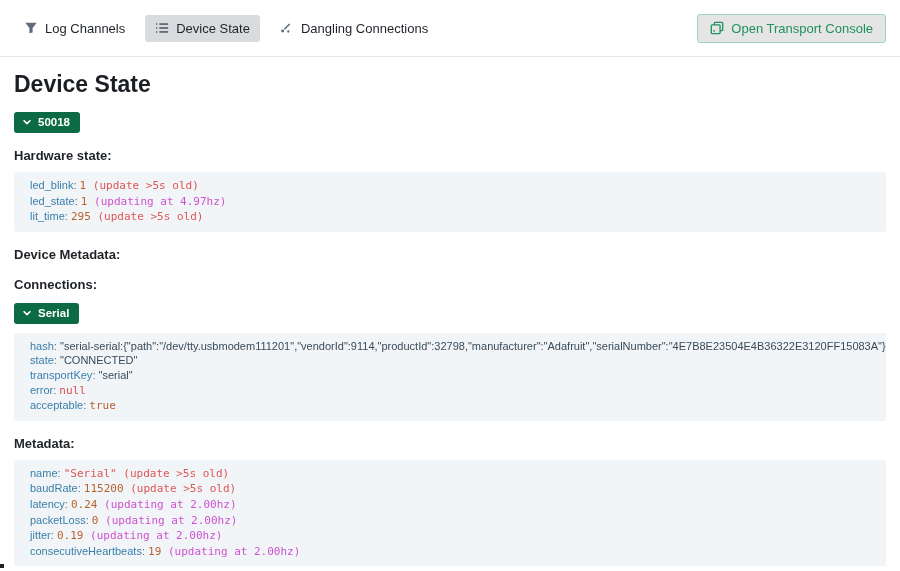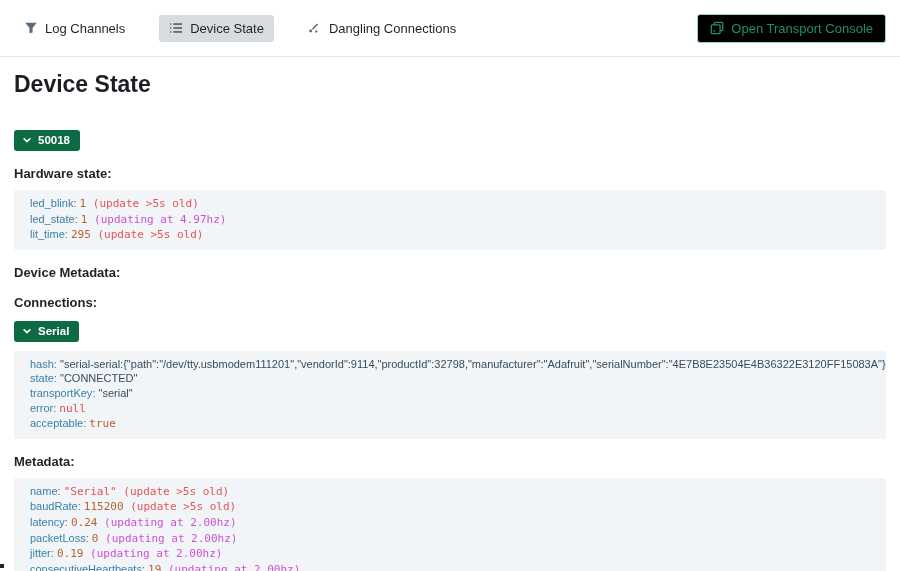--- a/index.html
+++ b/index.html
@@ -13,48 +13,48 @@
   }
   .white-wrap { background: #ffffff; padding-bottom: 22px; }
 
   
   .topbar {
     display: flex; align-items: center;
     height: 57px; padding: 0 14px;
     background: #ffffff;
     border-bottom: 1px solid #e3e7ea;
   }
-  .tabs { display: flex; align-items: center; gap: 24px; justify-content: space-between; }
+  .tabs { display: flex; align-items: center; gap: 10px; justify-content: space-between; }
   .tab {
     display: flex; align-items: center; gap: 7px;
     padding: 6px 10px; border: none; background: transparent;
     font-family: "Liberation Sans", sans-serif;
     font-size: 13px; color: #1f2328; border-radius: 3px; cursor: pointer;
   }
   .tab.active { background: #d9dcdf; }
   .tab .ticon { display: inline-flex; color: #5f6b7c; }
   .topbar-actions { margin-left: auto; display: flex; gap: 8px; }
   .outline-btn {
     display: flex; align-items: center; gap: 7px;
-    padding: 6px 12px; border-radius: 3px; background: #000000;
+    padding: 6px 12px; border-radius: 3px; background: #e5e5e5;
     font-family: "Liberation Sans", sans-serif; font-size: 13px; cursor: pointer;
   }
   .outline-btn.green { color: #1f9160; border: 1px solid #9fd4ba; }
   .outline-btn.blue  { color: #2b79c2; border: 1px solid #abcdec; }
 
   
   .content { padding: 12px 14px 0 14px; }
   h1.page-title { font-size: 23px; font-weight: 700; color: #1b1f23; margin: 2px 0 14px 0; }
 
   .pill-btn {
     display: inline-flex; align-items: center; gap: 6px;
     background: #0c6b43; color: #ffffff; border: none; cursor: pointer;
     font-family: "Liberation Sans", sans-serif;
     font-size: 11.5px; font-weight: 600;
-    padding: 4px 10px 5px 8px; border-radius: 3px; margin-top: 18px;
+    padding: 4px 10px 5px 8px; border-radius: 3px;
   }
   .section-heading { font-size: 13px; font-weight: 700; color: #1f2328; margin-top: 15px; }
   .plain-text { font-size: 12px; color: #24292e; margin-top: 11px; }
 
   .codebox {
     background: #f1f5f8; border-radius: 2px;
     margin-top: 9px; padding: 6px 0 7px 16px;
     overflow: hidden; white-space: nowrap;
   }
   .kv-row { line-height: 14.6px; font-size: 11px; }

